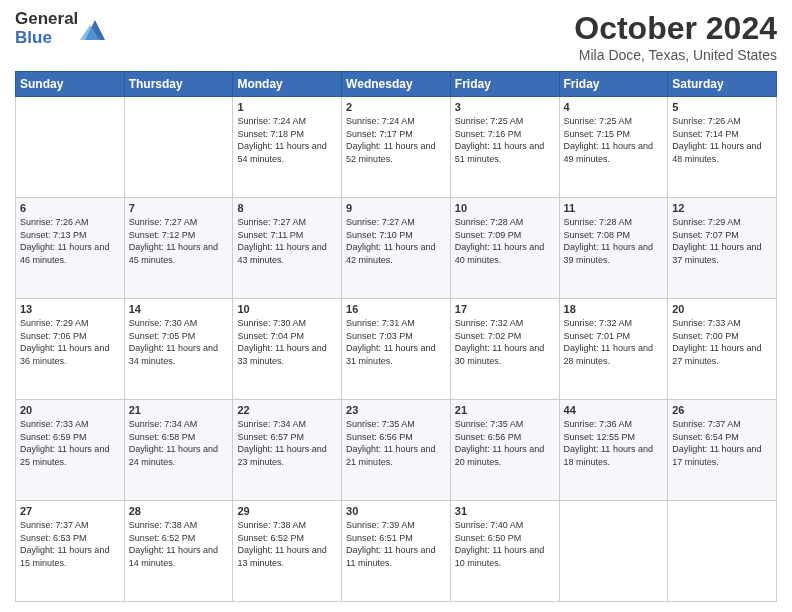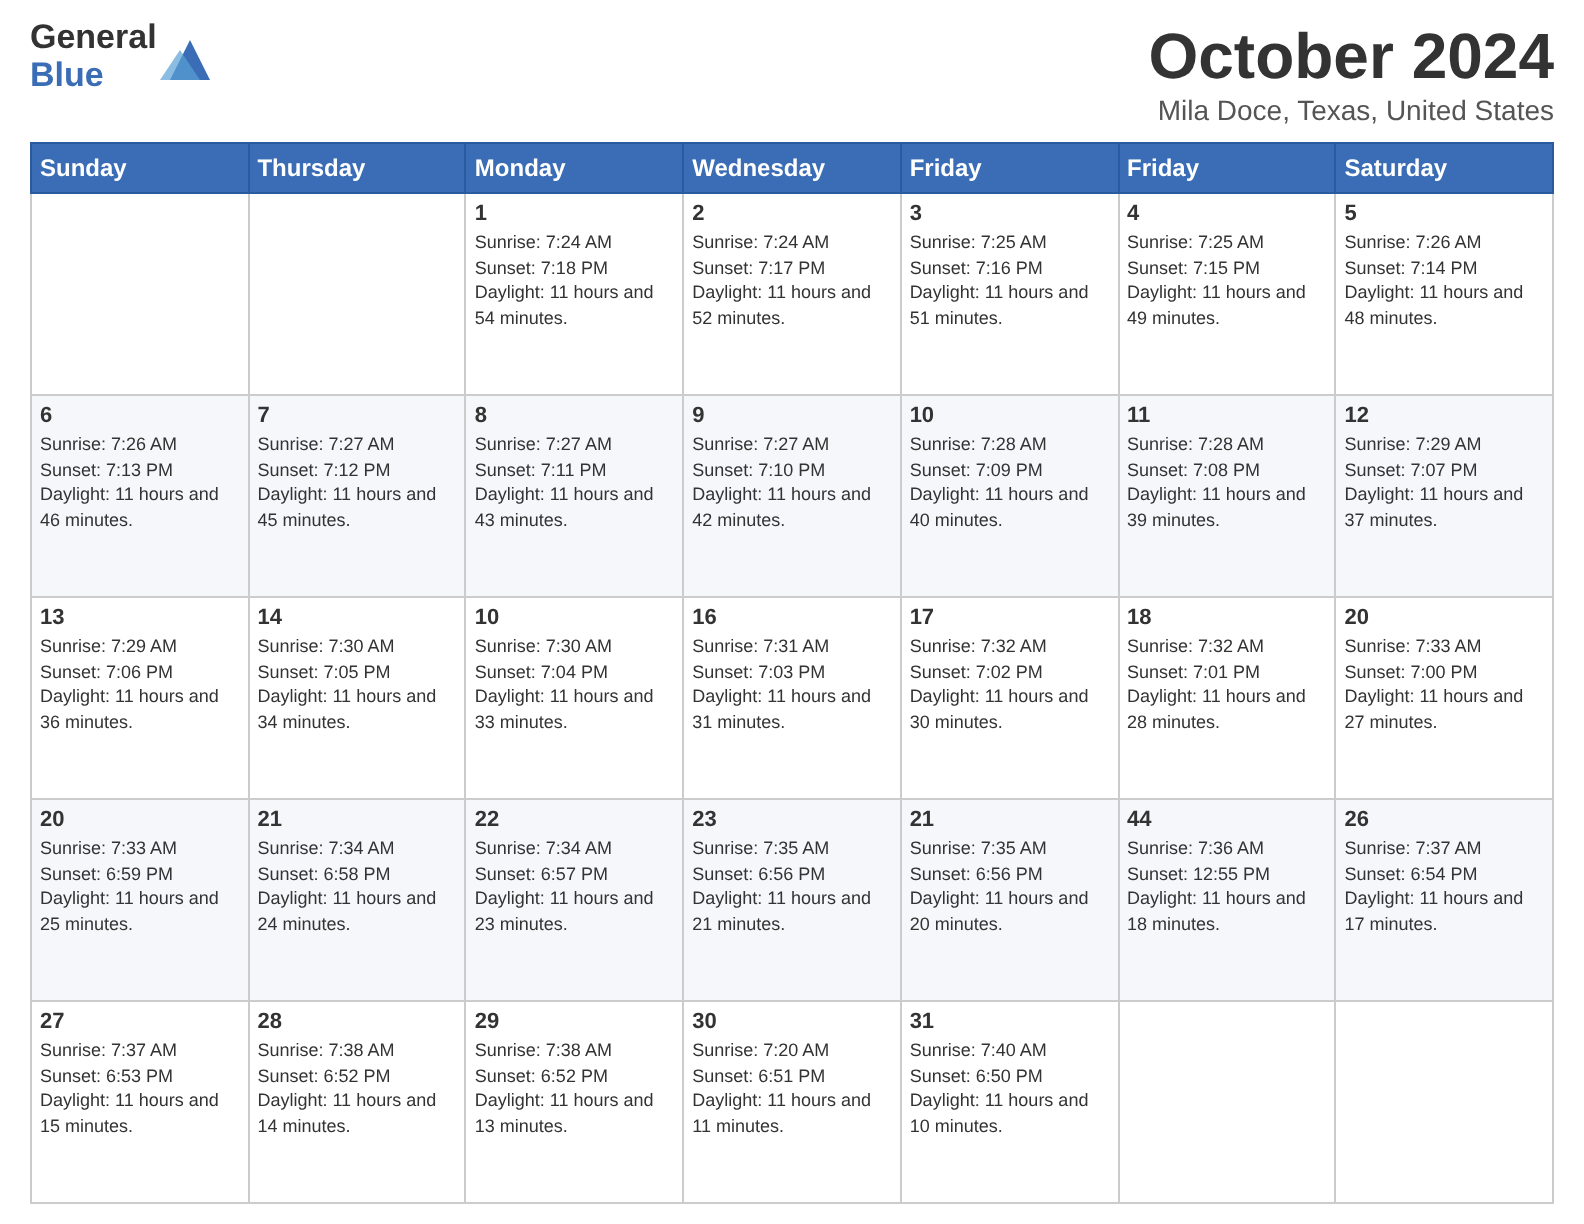--- a/index.html
+++ b/index.html
@@ -322,21 +322,21 @@
 Daylight: 11 hours and 14 minutes.</div>
           </td>
           <td>
             <span class="day-number">29</span>
             <div class="day-info" style="white-space: pre-line;">Sunrise: 7:38 AM
 Sunset: 6:52 PM
 Daylight: 11 hours and 13 minutes.</div>
           </td>
           <td>
             <span class="day-number">30</span>
-            <div class="day-info" style="white-space: pre-line;">Sunrise: 7:20 AM
+            <div class="day-info" style="white-space: pre-line;">Sunrise: 7:39 AM
 Sunset: 6:51 PM
 Daylight: 11 hours and 11 minutes.</div>
           </td>
           <td>
             <span class="day-number">31</span>
             <div class="day-info" style="white-space: pre-line;">Sunrise: 7:40 AM
 Sunset: 6:50 PM
 Daylight: 11 hours and 10 minutes.</div>
           </td>
           <td class="empty-cell"></td>

